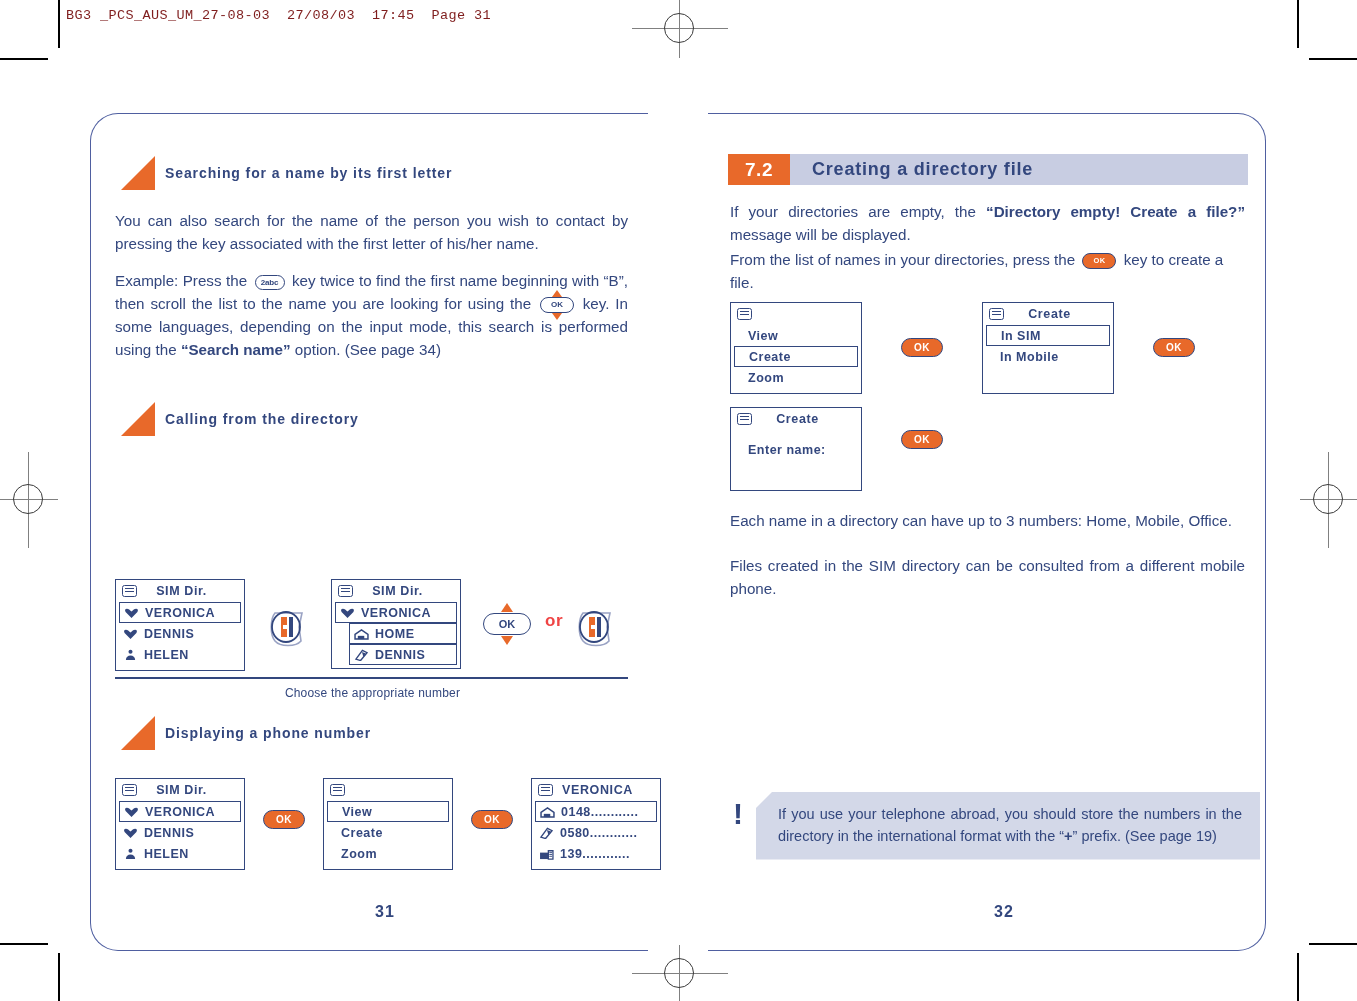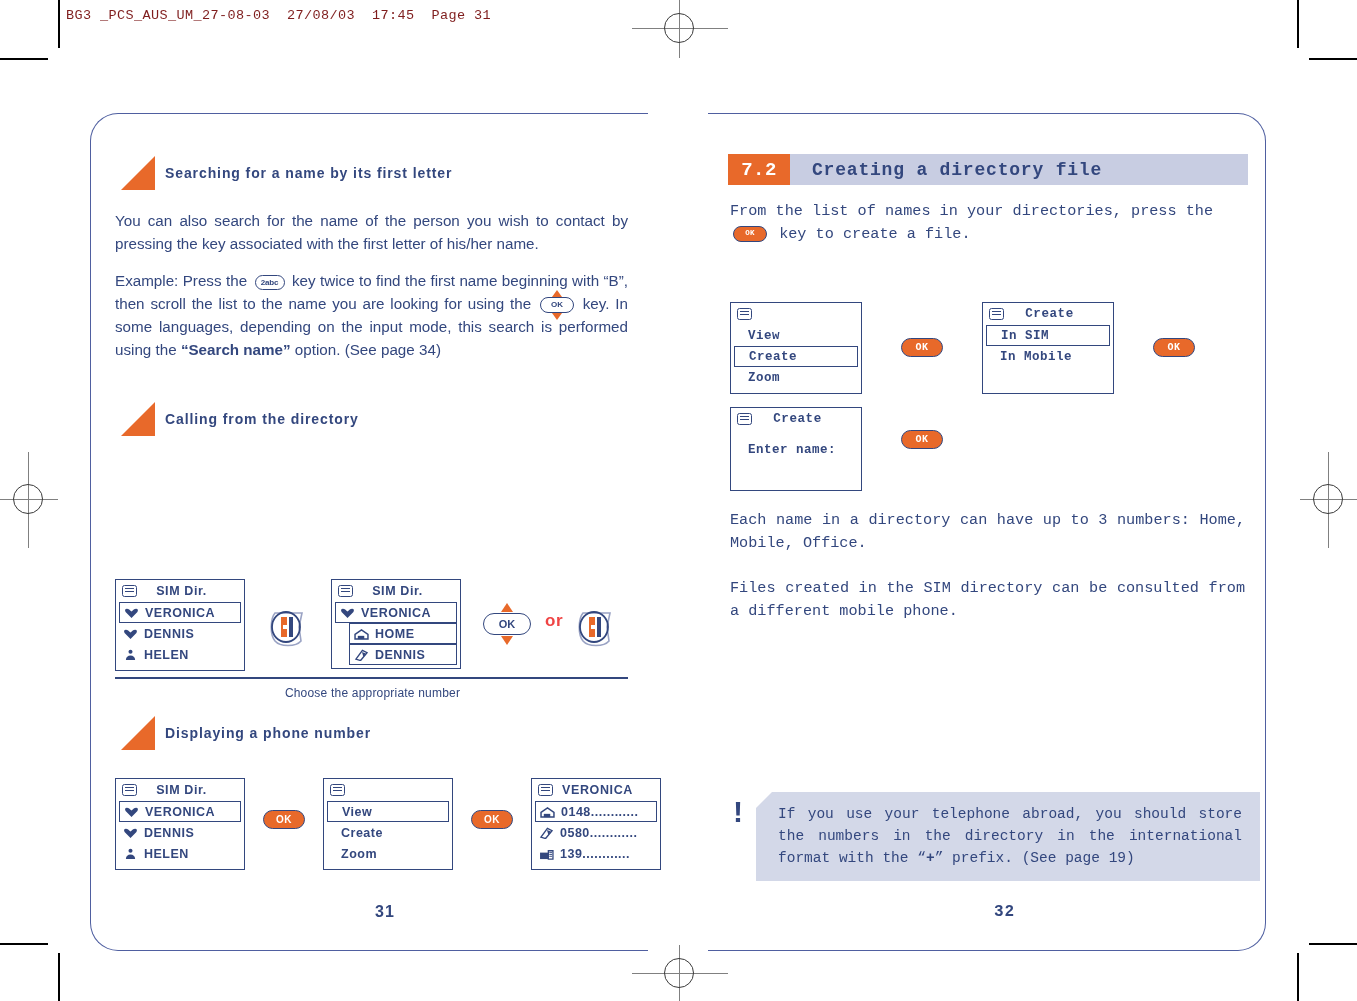--- a/index.html
+++ b/index.html
@@ -30,21 +30,21 @@
   .page {
     position:absolute;
     border:1.4px solid #4f5fa0;
     background:#fff;
   }
   .page-left  { left:90px;  top:113px; width:558px; height:838px;
                 border-top-left-radius:28px; border-bottom-left-radius:28px;
                 border-right:none; }
   .page-right { left:708px; top:113px; width:558px; height:838px;
                 border-top-right-radius:28px; border-bottom-right-radius:28px;
-                border-left:none;font-family:Liberation Mono, monospace; }
+                border-left:none; }
 
   
   .sec-head { display:flex; align-items:center; gap:10px; }
   .tri {
     width:34px; height:34px; flex:none;
     background:#e8692a;
     clip-path:polygon(100% 0, 100% 100%, 0 100%);
   }
   .sec-title {
     font-size:14px; font-weight:bold; color:#33477e;
@@ -468,20 +468,25 @@
 </div>
 
 <div class="page page-right">
 
   <div class="chapter-bar">
     <div class="chapter-num">7.2</div>
     <div class="chapter-name">Creating a directory file</div>
   </div>
 
   <div style="position:absolute;left:22px;top:86px;width:515px;">
+    <p class="body" style="margin-bottom:2px;">
+      <span>If your directories are empty, the</span>
+      <b>“Directory empty! Create a file?”</b>
+      <span>message will be displayed.</span>
+    </p>
     <p class="body" style="text-align:left;">
       <span>From the list of names in your directories, press the</span>
       <span class="key-ok-inline"></span>
       <span>key to create a file.</span>
     </p>
   </div>
 
   <div style="position:absolute;left:22px;top:188px;">
 
     <div style="display:flex;align-items:flex-start;">

